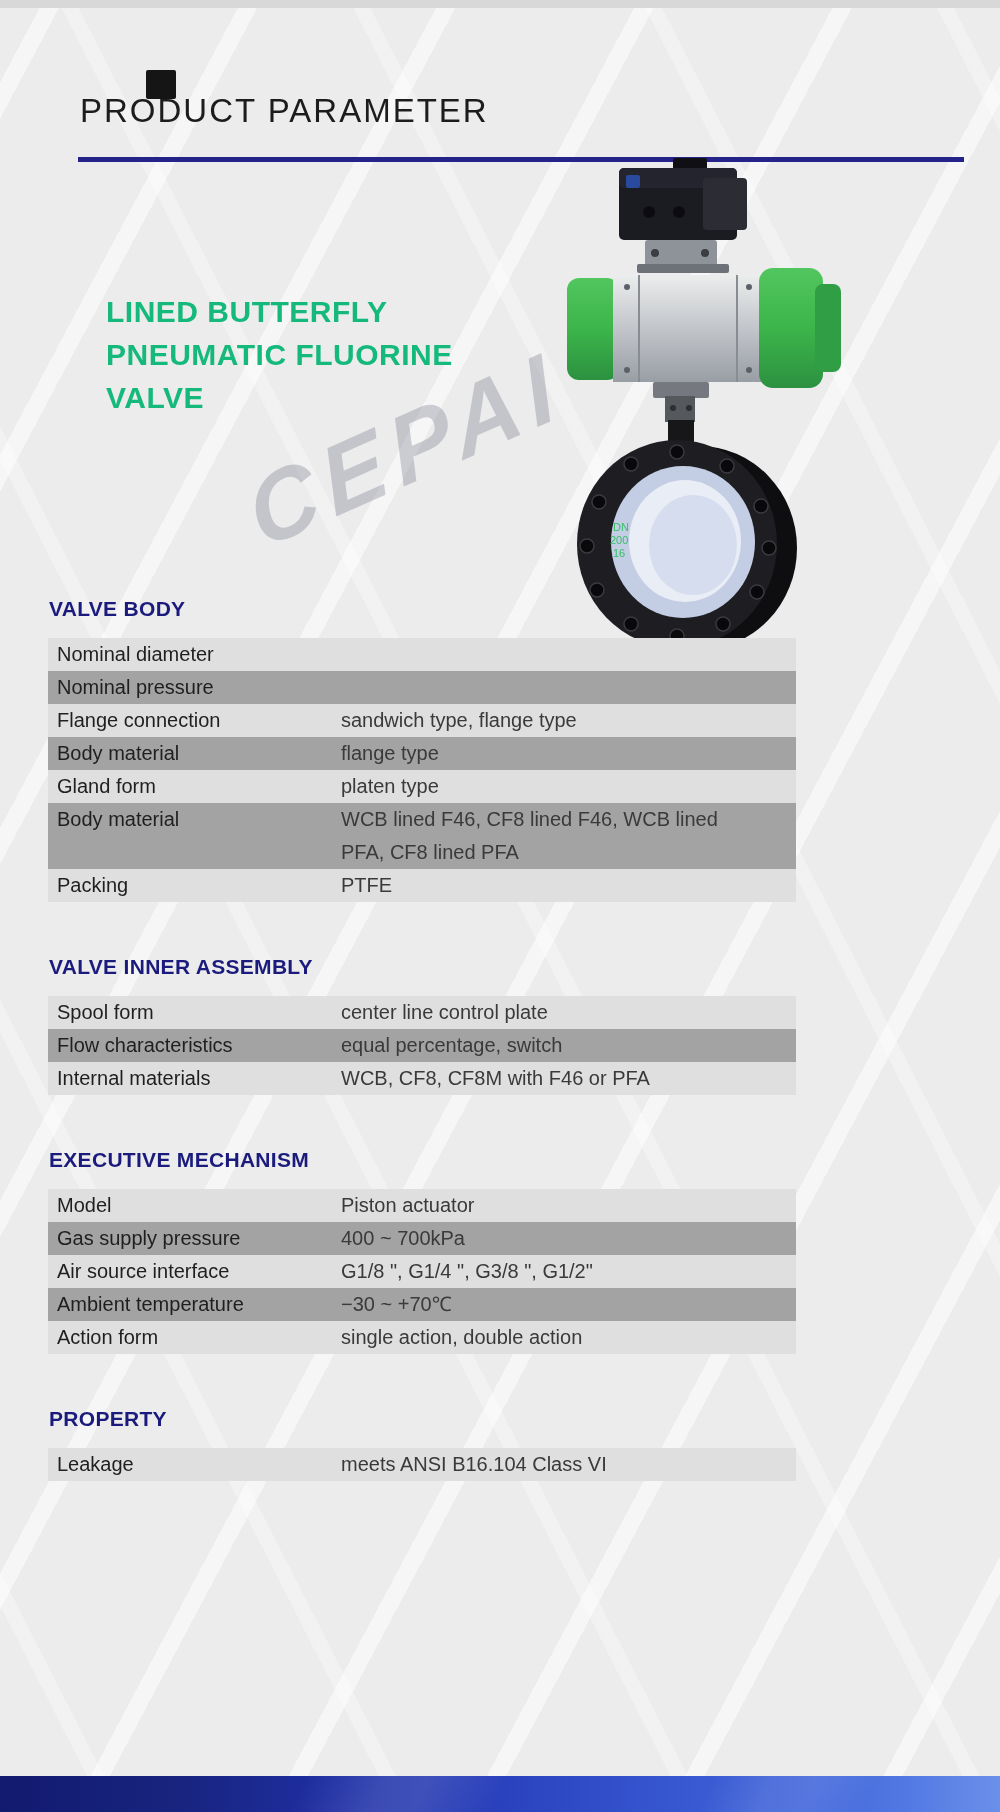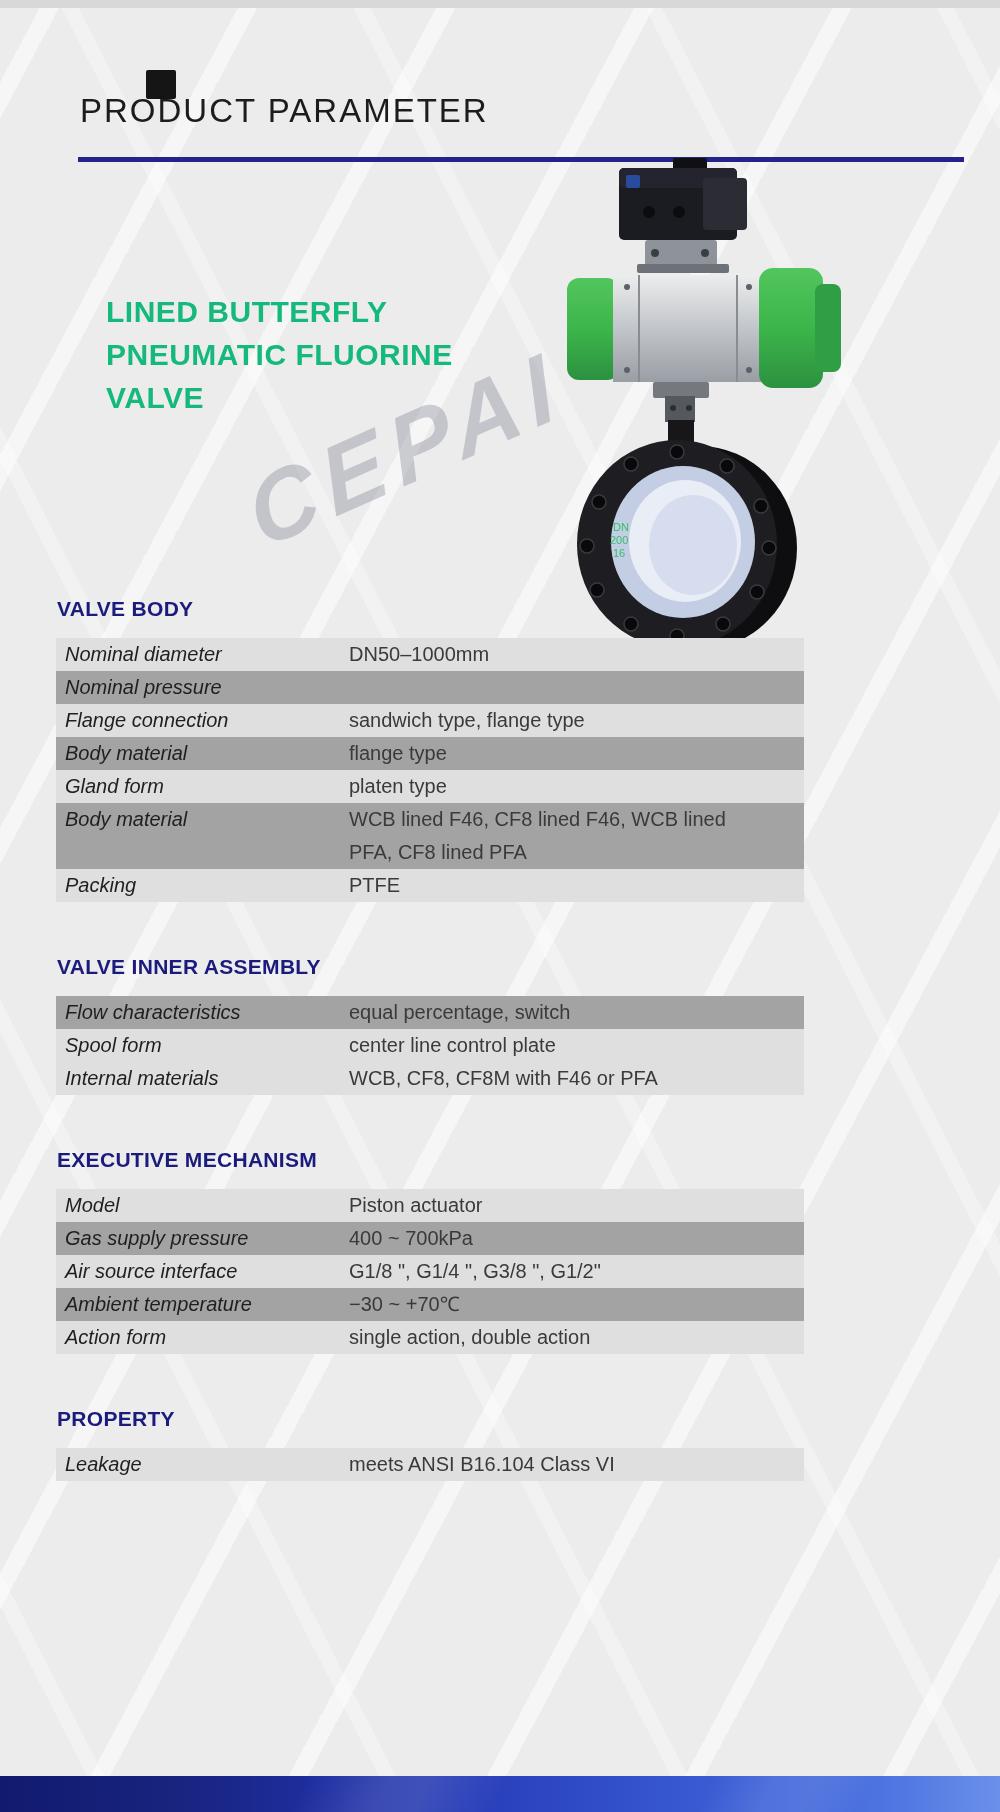--- a/index.html
+++ b/index.html
@@ -88,21 +88,21 @@
     color: rgba(116,124,140,0.34);
     transform: rotate(-24deg) skewX(-6deg);
     transform-origin: left center;
     pointer-events: none;
     user-select: none;
   }
 
   
   .sections {
     position: absolute;
-    left: 56px; top: 588px;
+    left: 48px; top: 588px;
     width: 748px;
   }
   .section { margin-bottom: 52px; }
   .section:last-child { margin-bottom: 0; }
   .section-heading {
     font-size: 21px;
     font-weight: 700;
     line-height: 26px;
     letter-spacing: 0.3px;
     color: var(--heading-navy, #1b1b7e);
@@ -115,21 +115,20 @@
     min-height: 33px;
     line-height: 33px;
     background: #a3a3a3;
   }
   .spec-row.shaded { background: var(--row-shade, #dfdfdf); }
   .spec-label {
     flex: 0 0 293px;
     padding-left: 9px;
     font-size: 20px;
     color: #1f1f1f;
-    font-style: italic;
   }
   .spec-value {
     flex: 0 1 405px;
     max-width: 405px;
     font-size: 20px;
     color: #3a3a3a;
   }
 
   
   .footer-bar {
@@ -246,21 +245,20 @@
   </svg>
 
   <div class="watermark">CEPAI</div>
 
   <div class="sections">
   <section class="section">
     <h2 class="section-heading">VALVE BODY</h2>
     <div class="spec-table">
           <div class="spec-row shaded">
             <div class="spec-label">Nominal diameter</div>
-            <div class="spec-value">DN50–1000mm</div>
           </div>
           <div class="spec-row">
             <div class="spec-label">Nominal pressure</div>
           </div>
           <div class="spec-row shaded">
             <div class="spec-label">Flange connection</div>
             <div class="spec-value">sandwich type, flange type</div>
           </div>
           <div class="spec-row">
             <div class="spec-label">Body material</div>
@@ -277,27 +275,27 @@
           <div class="spec-row shaded">
             <div class="spec-label">Packing</div>
             <div class="spec-value">PTFE</div>
           </div>
         </div>
   </section>
 
   <section class="section">
     <h2 class="section-heading">VALVE INNER ASSEMBLY</h2>
     <div class="spec-table">
+          <div class="spec-row shaded">
+            <div class="spec-label">Spool form</div>
+            <div class="spec-value">center line control plate</div>
+          </div>
           <div class="spec-row">
             <div class="spec-label">Flow characteristics</div>
             <div class="spec-value">equal percentage, switch</div>
-          </div>
-          <div class="spec-row shaded">
-            <div class="spec-label">Spool form</div>
-            <div class="spec-value">center line control plate</div>
           </div>
           <div class="spec-row shaded">
             <div class="spec-label">Internal materials</div>
             <div class="spec-value">WCB, CF8, CF8M with F46 or PFA</div>
           </div>
         </div>
   </section>
 
   <section class="section">
     <h2 class="section-heading">EXECUTIVE MECHANISM</h2>

